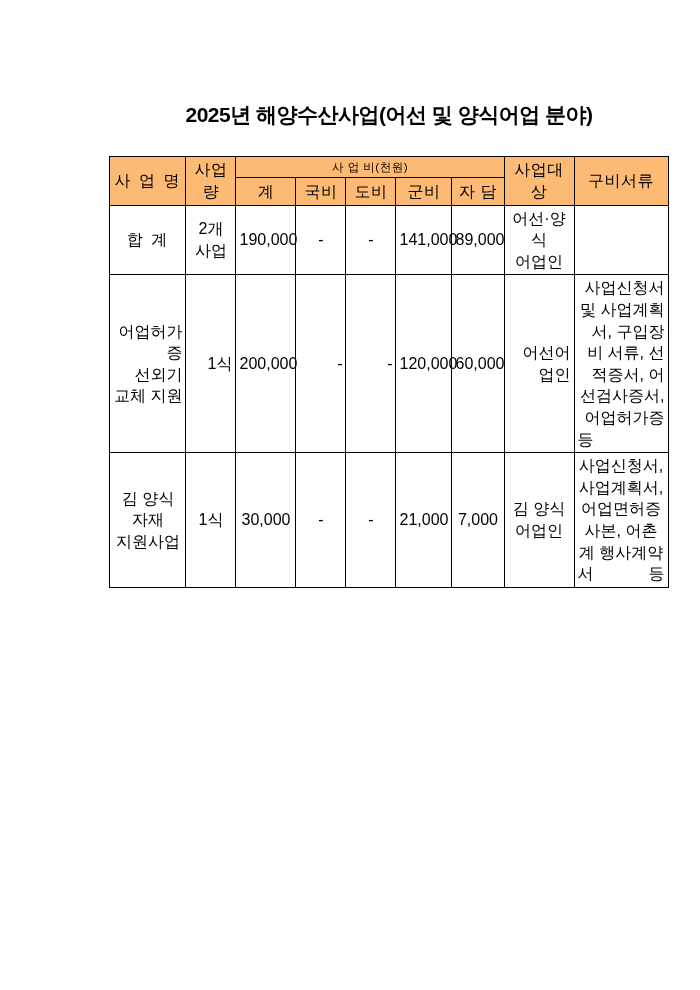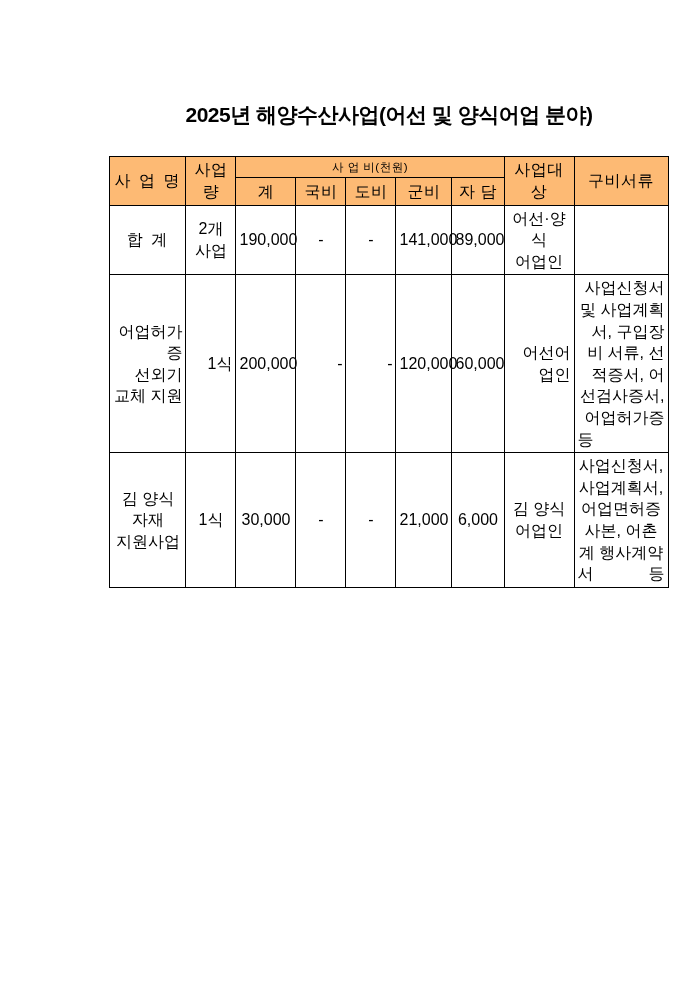--- a/index.html
+++ b/index.html
@@ -167,21 +167,21 @@
       </tr>
       <tr class="row-b">
         <td class="cell-name multi">김 양식
 자재
 지원사업</td>
         <td class="cell-name">1식</td>
         <td class="num">30,000</td>
         <td class="num">-</td>
         <td class="num">-</td>
         <td class="num">21,000</td>
-        <td class="num">6,000</td>
+        <td class="num">7,000</td>
         <td class="cell-target multi">김 양식
 어업인</td>
         <td class="cell-docs">사업신청서, 사업계획서, 어업면허증 사본, 어촌계 행사계약서 등</td>
       </tr>
     </tbody>
   </table>
 
 </div>
 
 </body></html>

